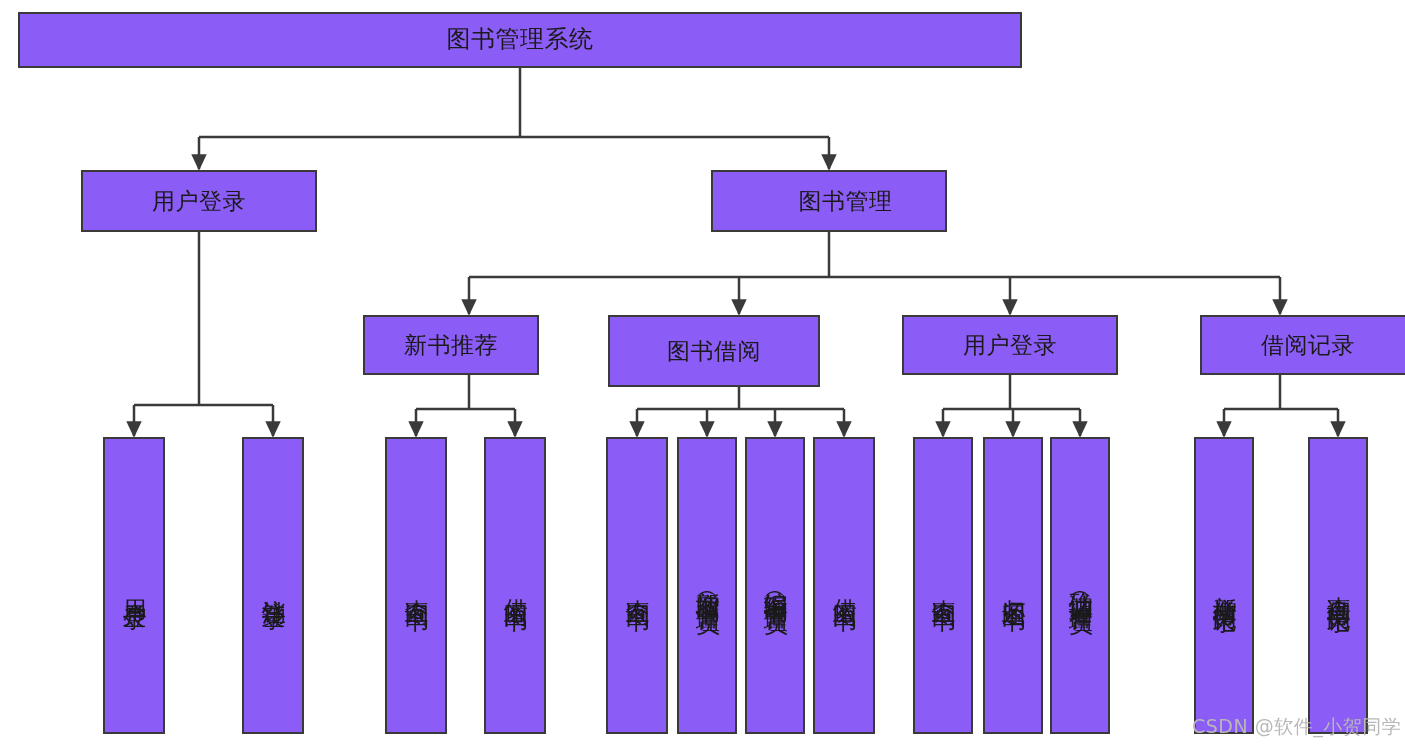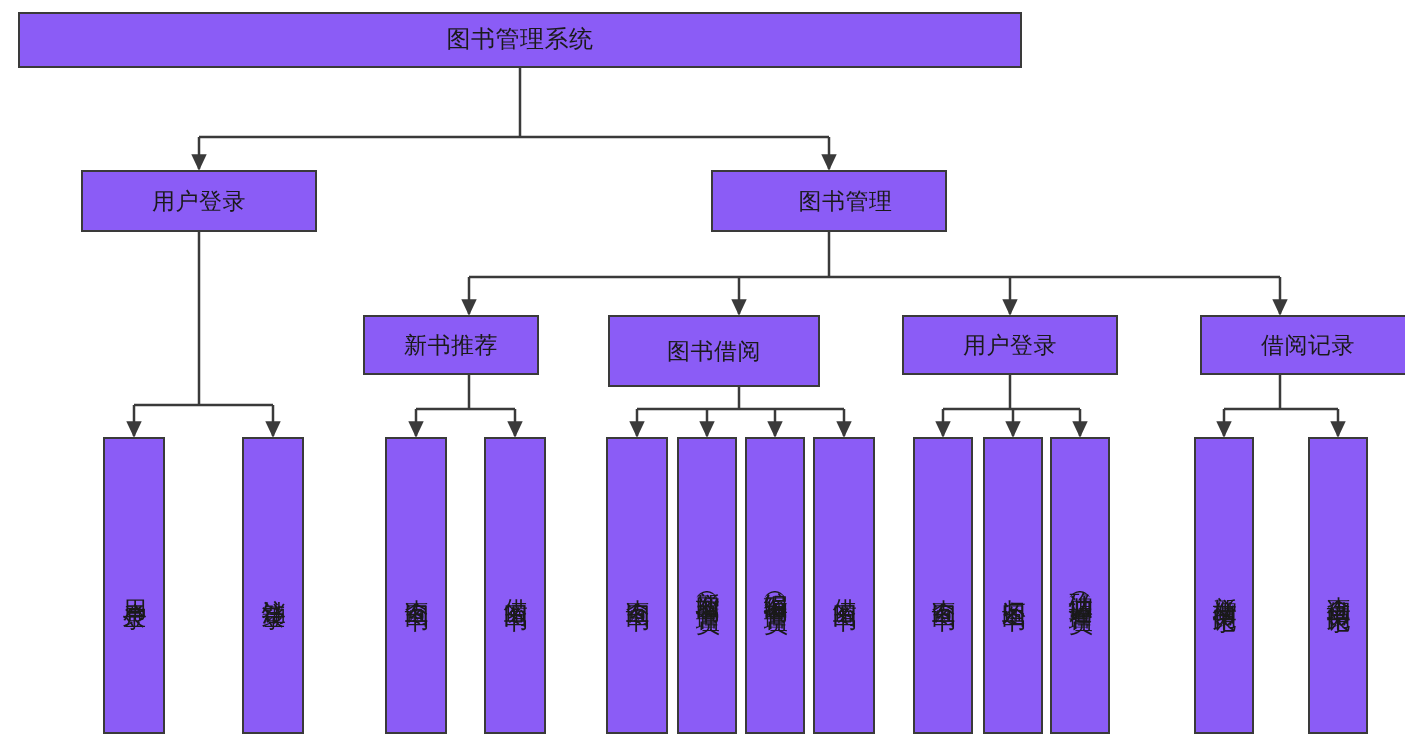--- a/index.html
+++ b/index.html
@@ -168,14 +168,15 @@
         <span class="node-label">确认归还（管理员）</span>
       </div>
       <div class="node vertical" style="left: 1194px; top: 437px; width: 60px; height: 297px;">
         <span class="node-label">新增借阅记录</span>
       </div>
       <div class="node vertical" style="left: 1308px; top: 437px; width: 60px; height: 297px;">
         <span class="node-label">查询借阅记录</span>
       </div>
     </div>
 
+  <div class="watermark" style="left: 1192px; top: 714px; color: rgb(184, 184, 184);">CSDN @软件_小贺同学</div>
 
 </div>
 
 </body></html>

